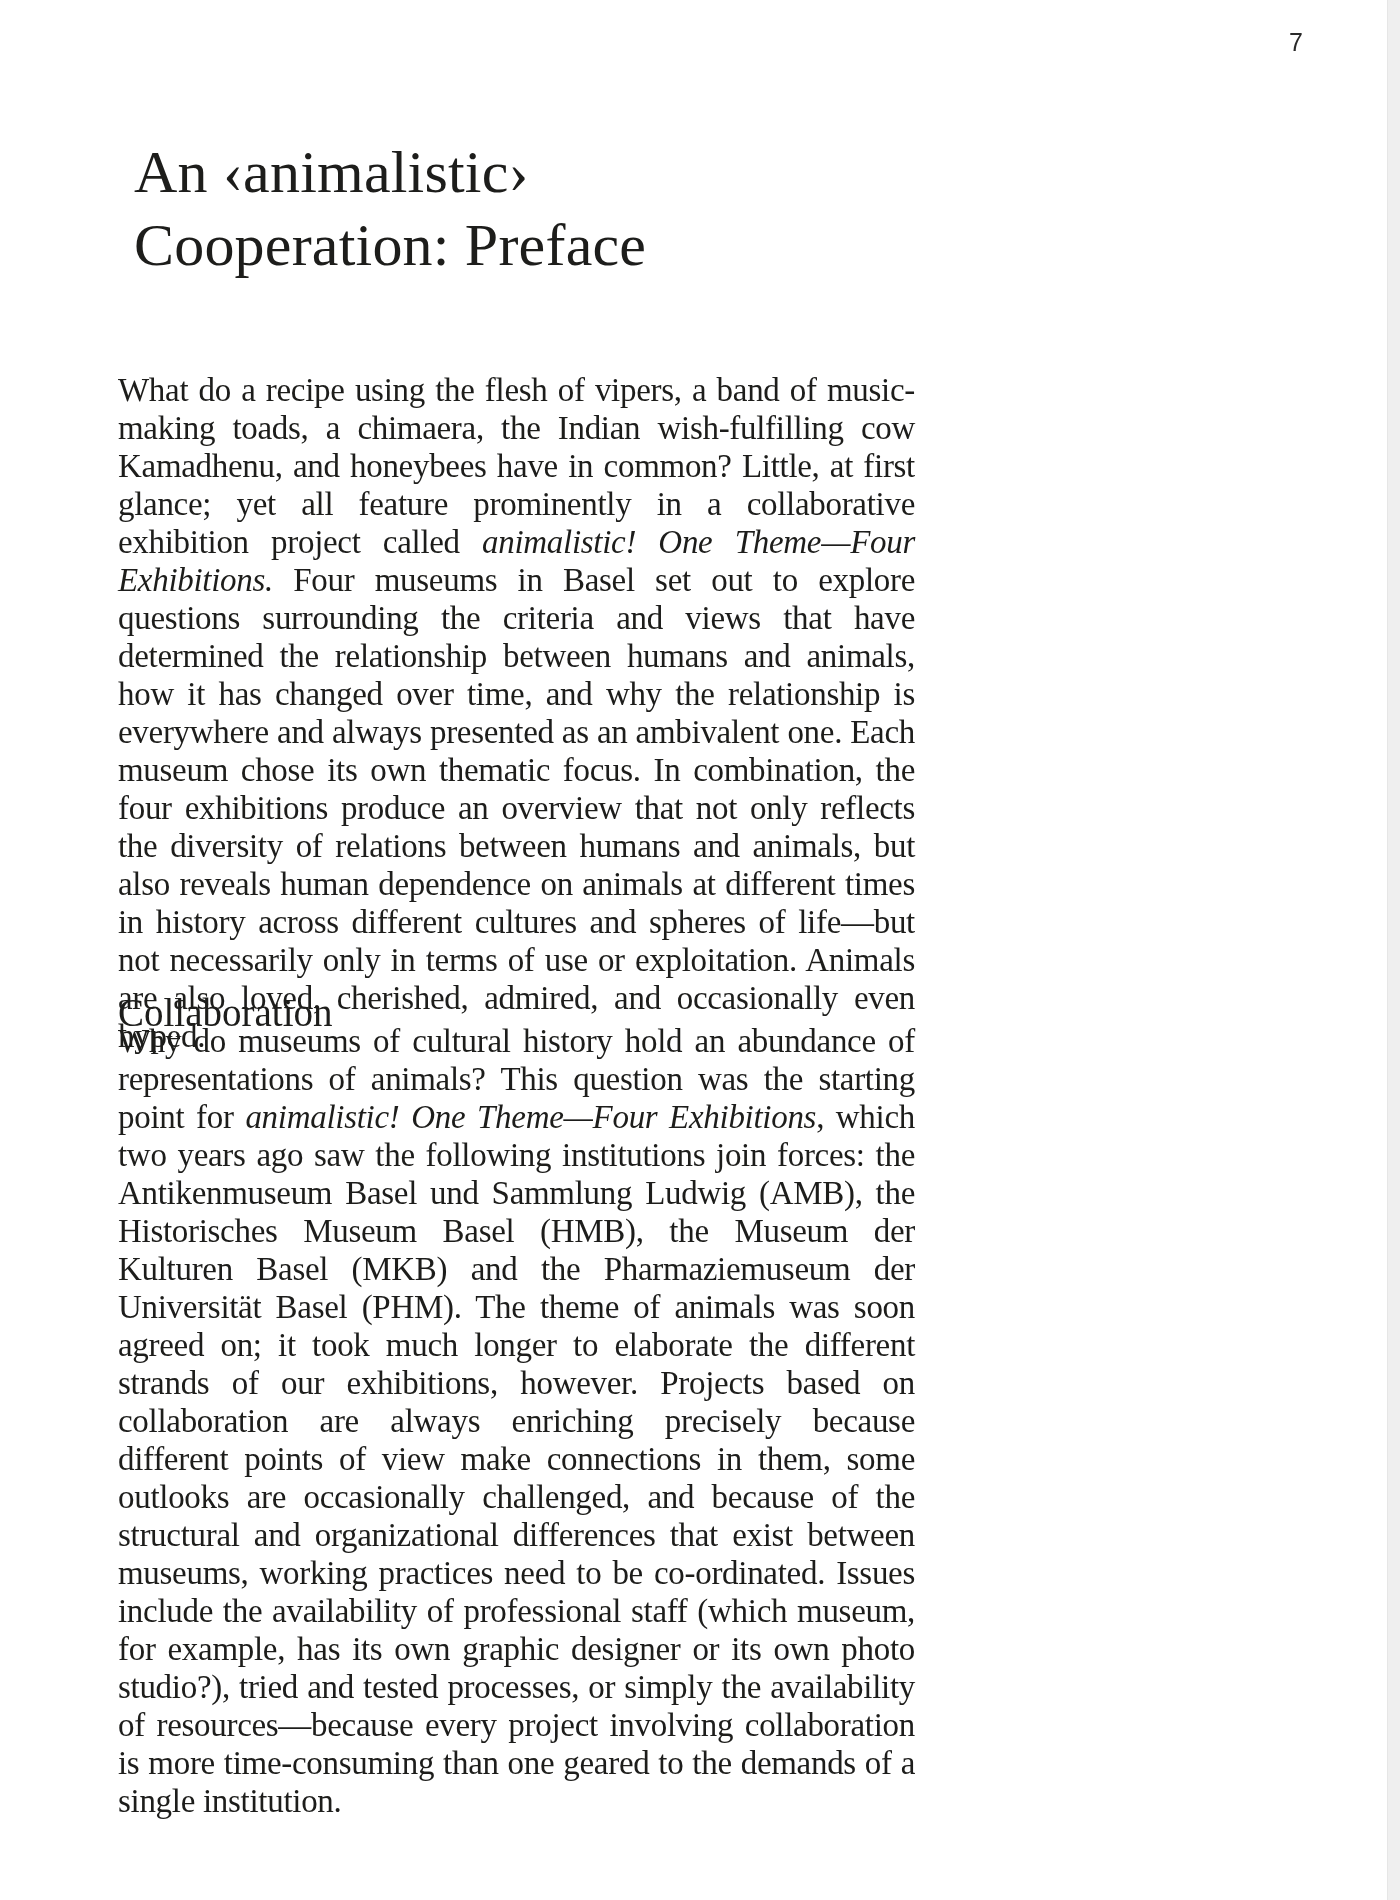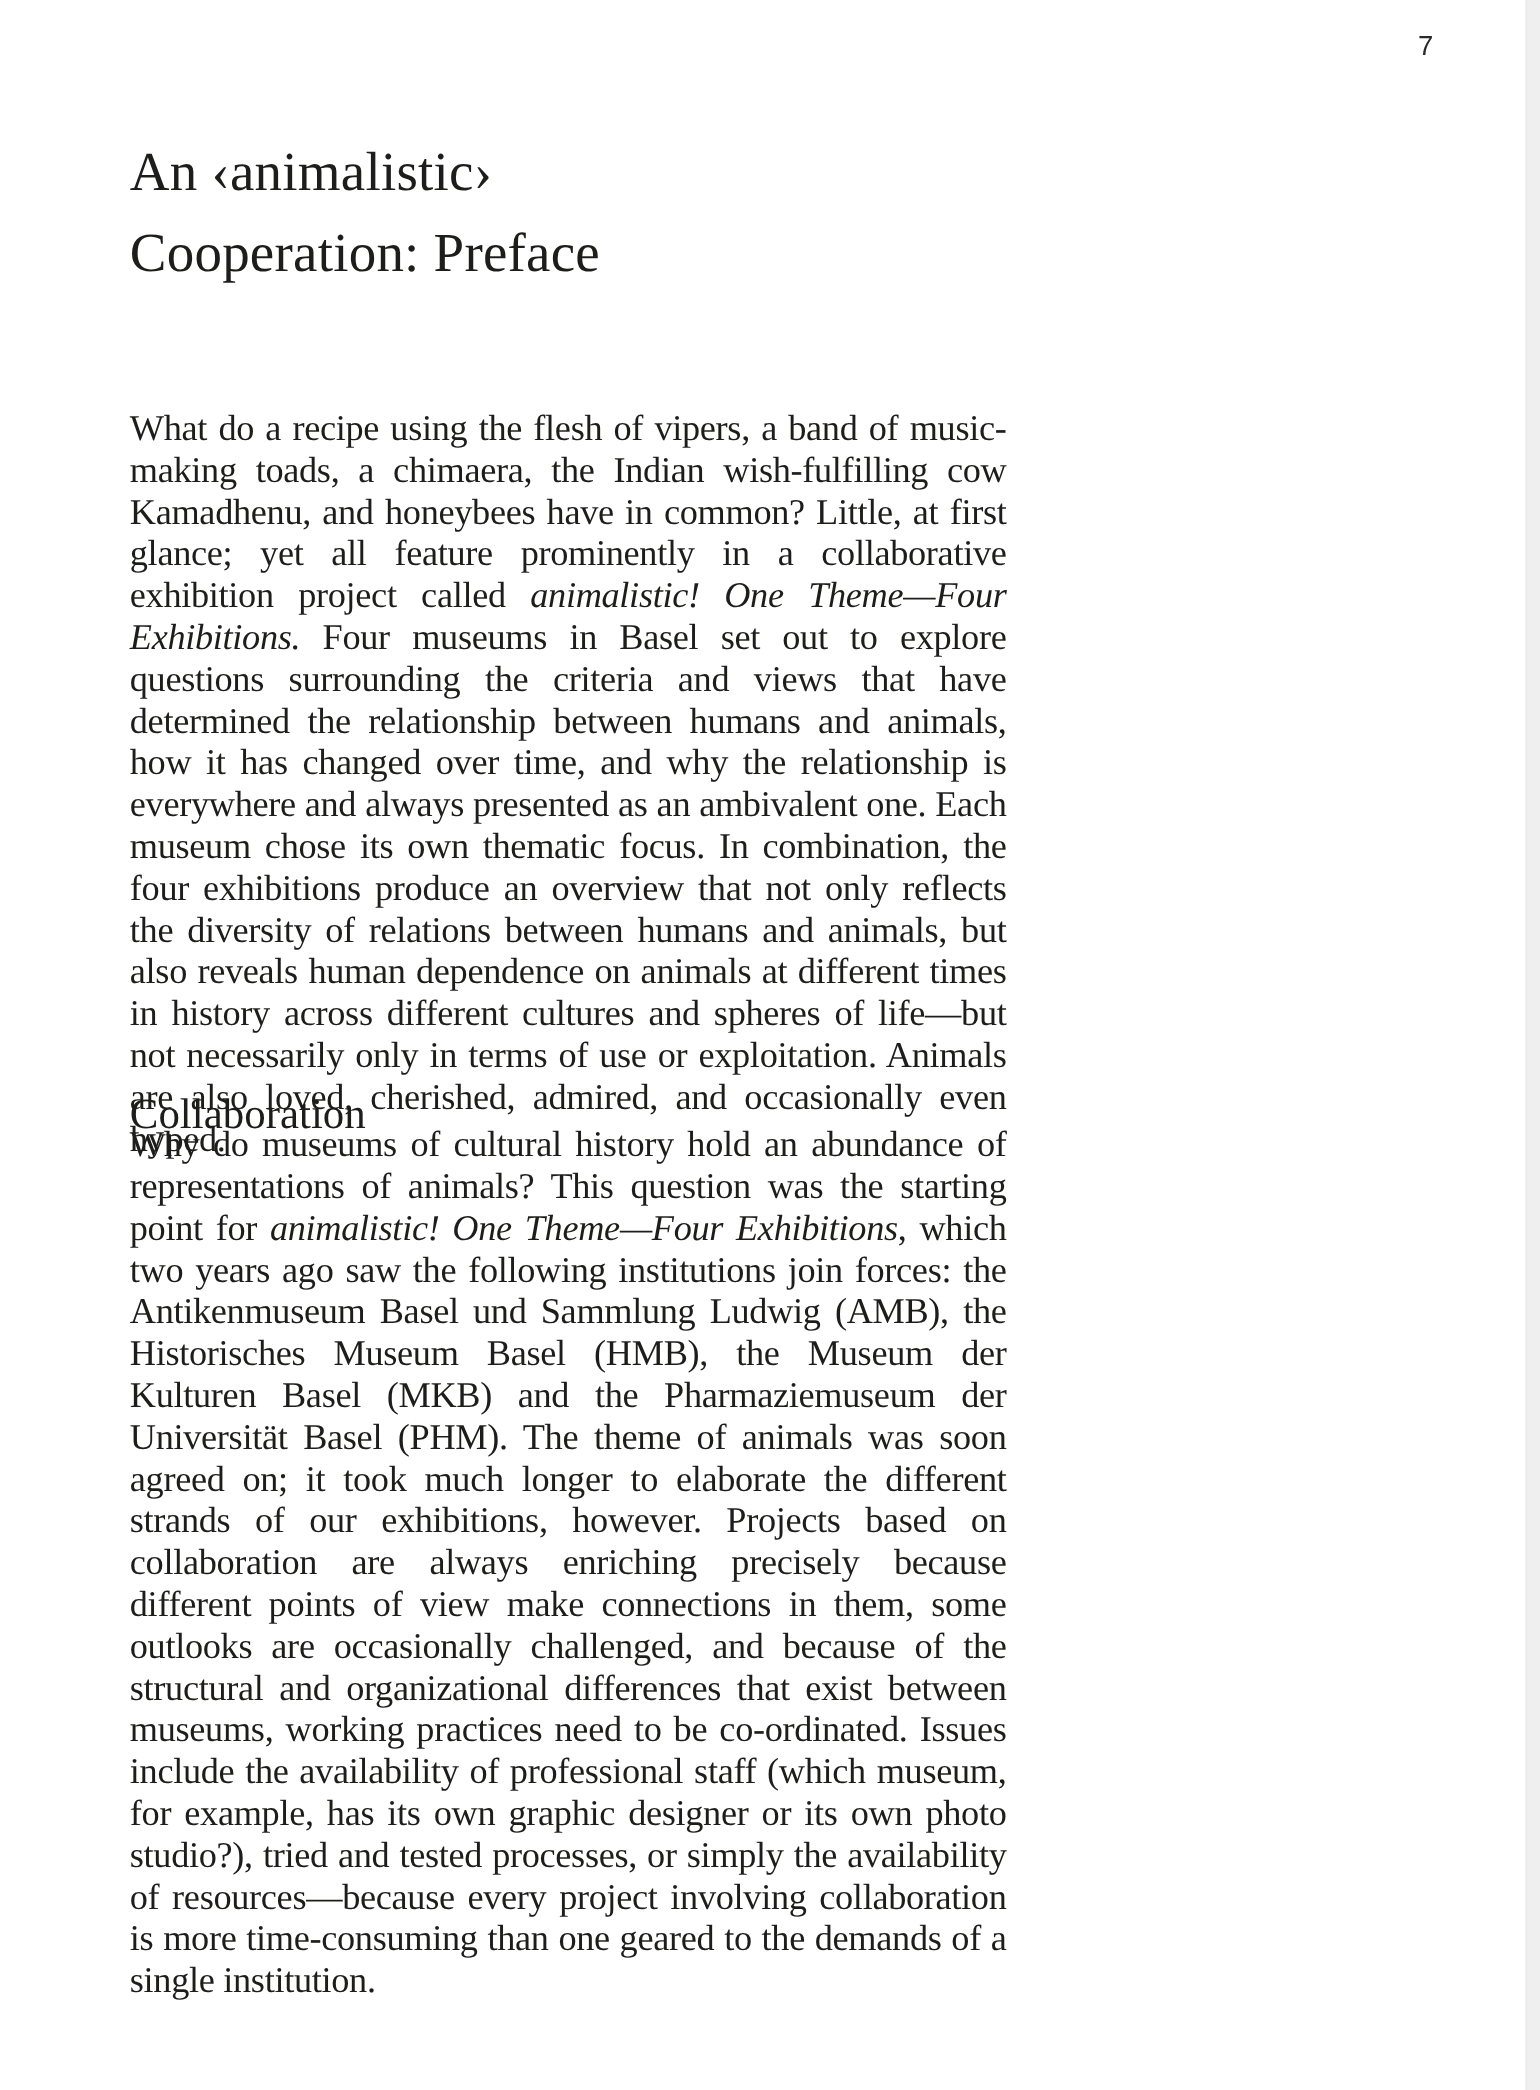--- a/index.html
+++ b/index.html
@@ -38,25 +38,25 @@
     font-family: "Liberation Sans", sans-serif;
     font-size: 25px;
     line-height: 28px;
     color: #2a2a2a;
   }
   .chapter-title {
     position: absolute;
     left: 118px;
     top: 120px;
     width: 1000px;
-    font-size: 50px;
+    font-size: 60px;
     line-height: 73px;
     font-weight: 400;
     letter-spacing: 0.2px;
-    margin: 0;
+    margin: 16px;
     color: #1d1d1b;
   }
   .section-heading {
     position: absolute;
     left: 118px;
     top: 990px;
     width: 800px;
     font-size: 39px;
     line-height: 46px;
     font-weight: 400;

